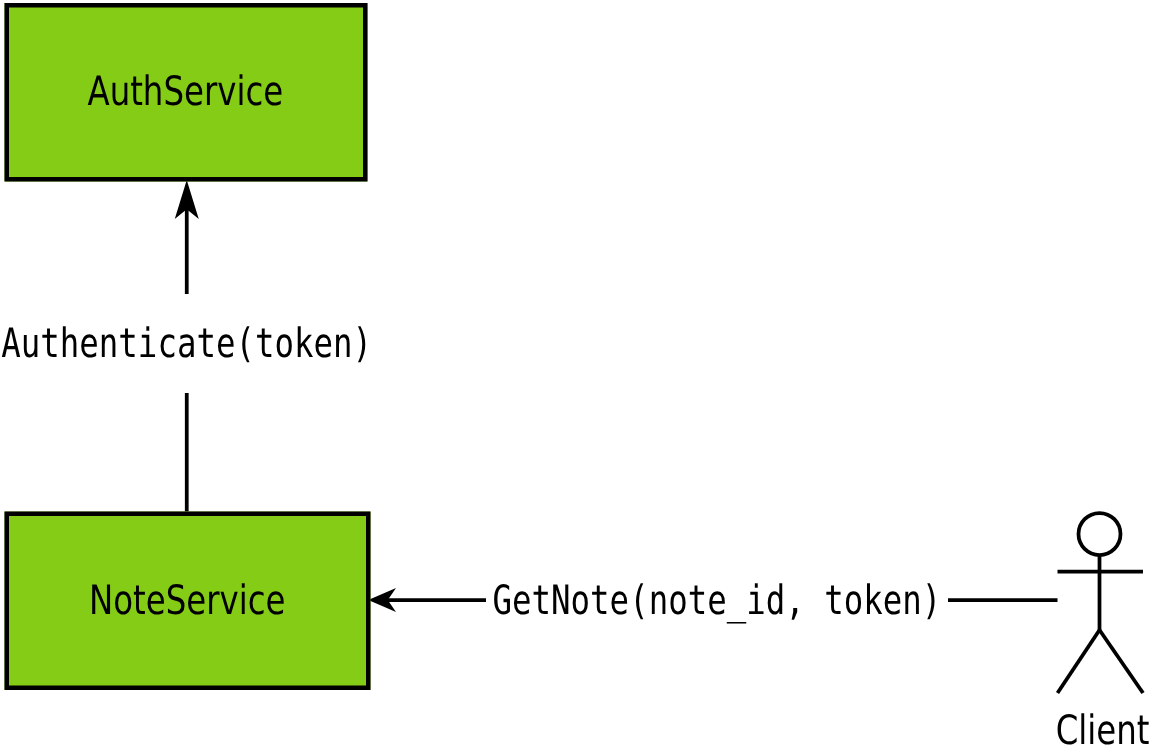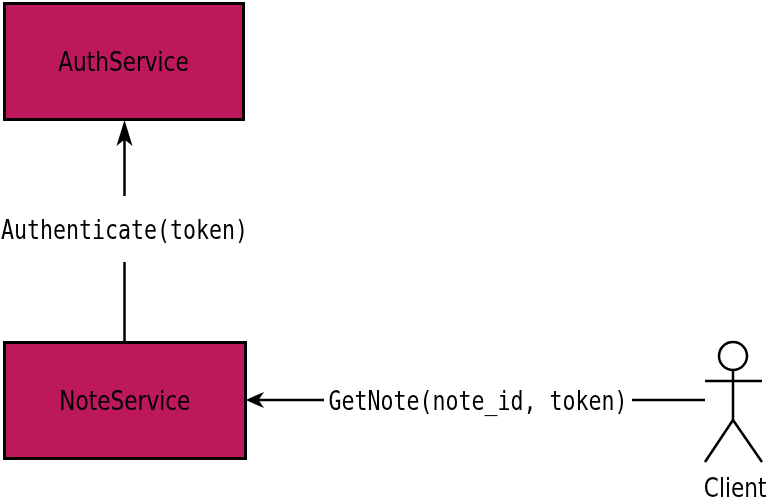--- a/index.html
+++ b/index.html
@@ -16,21 +16,21 @@
   }
   .edge-layer {
     position: absolute;
     left: 0;
     top: 0;
   }
   .node {
     position: absolute;
     box-sizing: border-box;
     border: 3px solid #000000;
-    background: #be185d;
+    background: #84cc16;
     display: flex;
     align-items: center;
     justify-content: center;
   }
   .edge-label {
     position: absolute;
     background: #ffffff;
     display: flex;
     align-items: center;
     justify-content: center;

